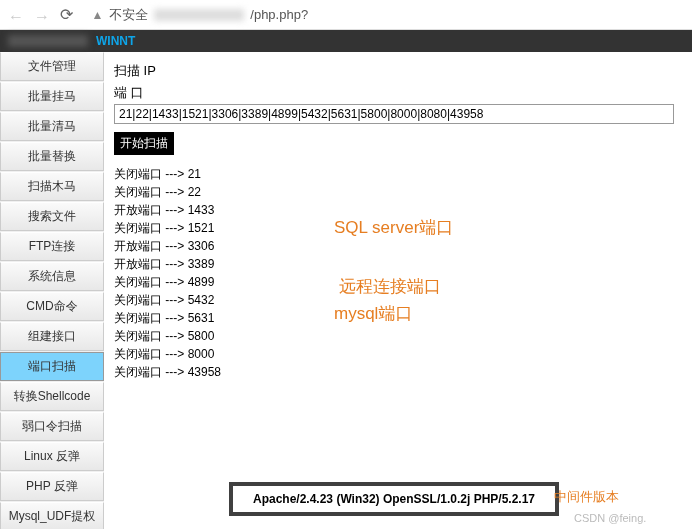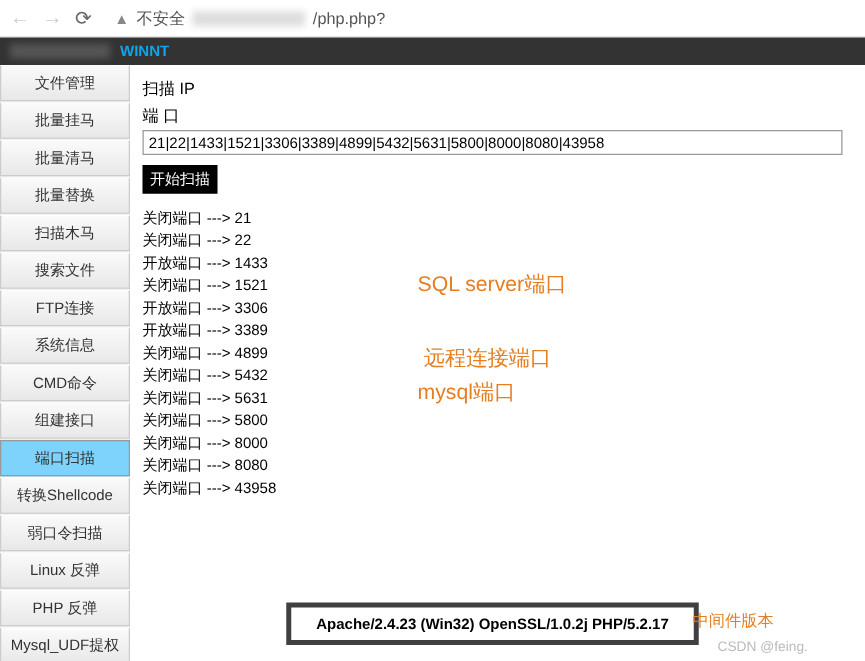--- a/index.html
+++ b/index.html
@@ -88,21 +88,20 @@
         <div class="result-line">关闭端口 ---&gt; 22</div>
         <div class="result-line open-port">开放端口 ---&gt; 1433</div>
         <div class="result-line">关闭端口 ---&gt; 1521</div>
         <div class="result-line open-port">开放端口 ---&gt; 3306</div>
         <div class="result-line open-port">开放端口 ---&gt; 3389</div>
         <div class="result-line">关闭端口 ---&gt; 4899</div>
         <div class="result-line">关闭端口 ---&gt; 5432</div>
         <div class="result-line">关闭端口 ---&gt; 5631</div>
         <div class="result-line">关闭端口 ---&gt; 5800</div>
         <div class="result-line">关闭端口 ---&gt; 8000</div>
-        <div class="result-line">关闭端口 ---&gt; 8080</div>
         <div class="result-line">关闭端口 ---&gt; 43958</div>
       </div>
     
     <span class="annotation" style="left:230px; top:164px;">SQL server端口</span>
     <span class="annotation" style="left:230px; top:202px;margin-top:48px;">mysql端口</span>
     <span class="annotation" style="left:235px; top:223px;">远程连接端口</span>
     
     <div class="footer-box" style="left:125px; top:430px;">
       <span>Apache/2.4.23 (Win32) OpenSSL/1.0.2j PHP/5.2.17</span>
     </div>

